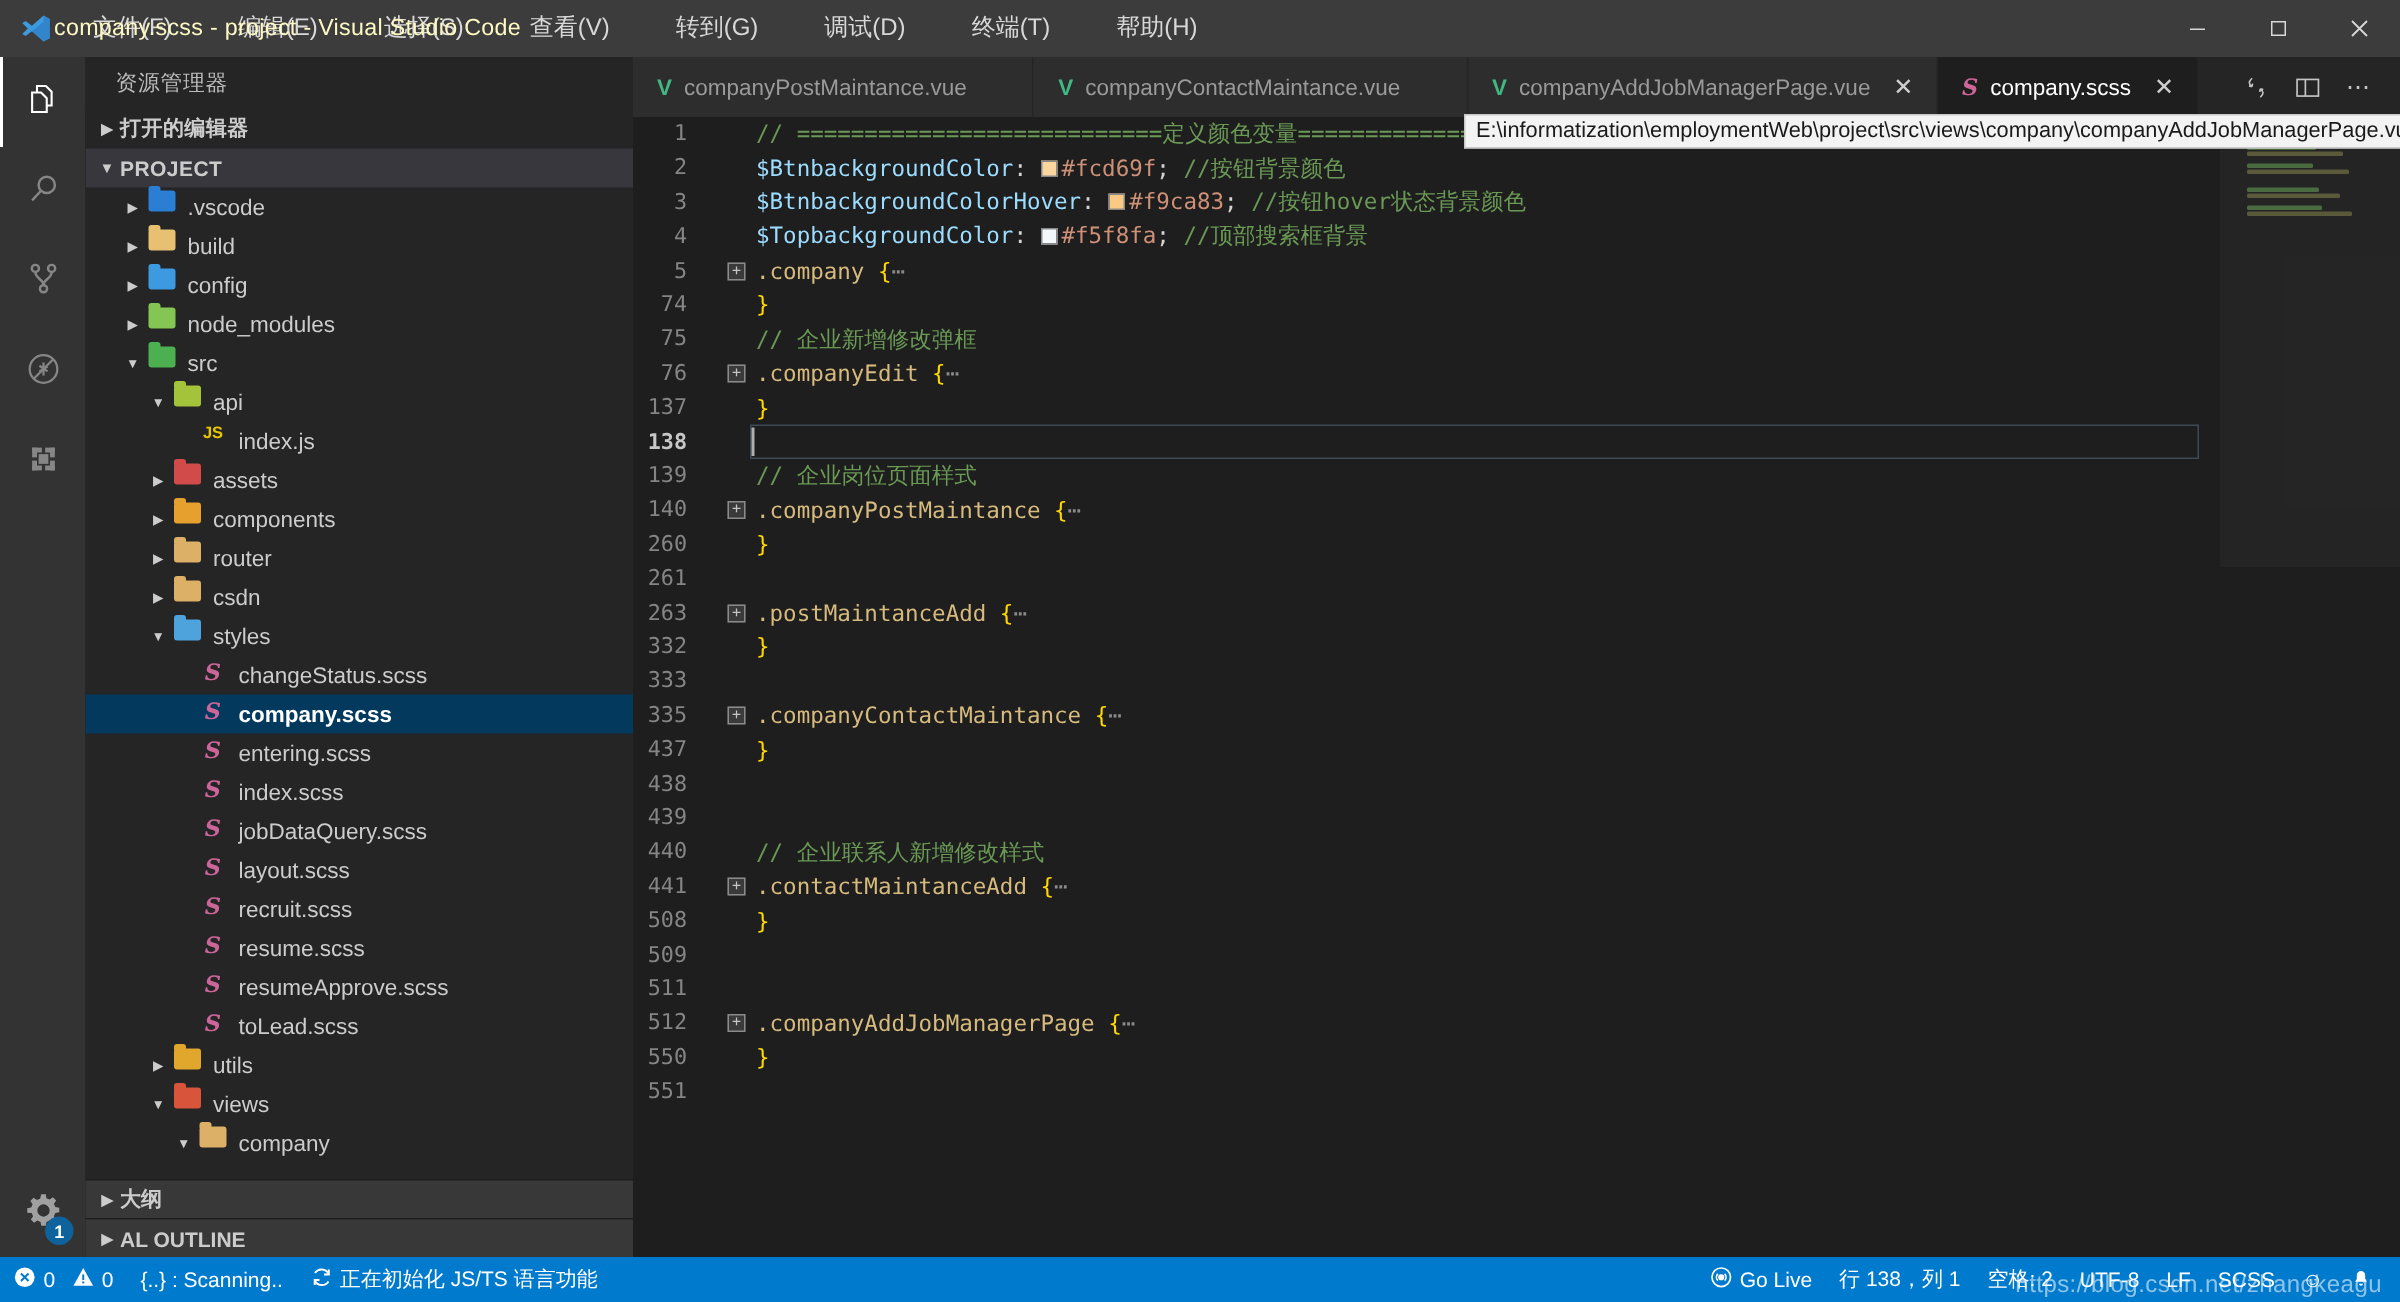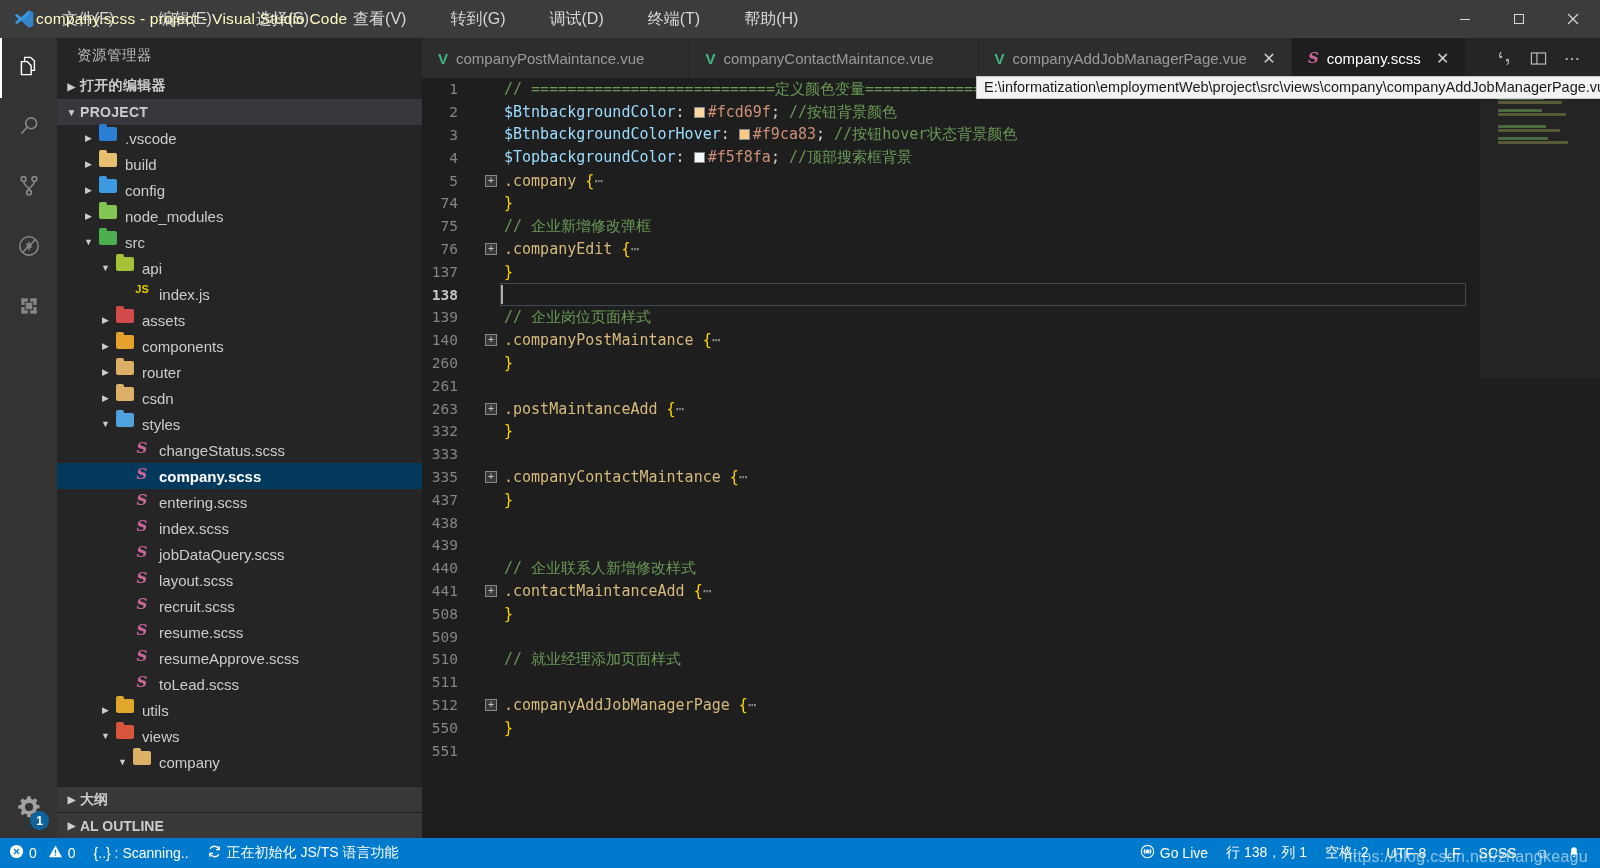--- a/index.html
+++ b/index.html
@@ -554,21 +554,20 @@
             <div class="cline"><span class="gutter">332</span><span class="fold-mark"></span><span class="ctext"><span class="c-brace">}</span></span></div>
             <div class="cline"><span class="gutter">333</span><span class="fold-mark"></span><span class="ctext"><span class="c-punc"></span></span></div>
             <div class="cline"><span class="gutter">335</span><span class="fold-mark"><span class="fold-box">+</span></span><span class="ctext"><span class="c-sel">.companyContactMaintance </span><span class="c-brace">{</span><span class="c-ellipsis">⋯</span></span></div>
             <div class="cline"><span class="gutter">437</span><span class="fold-mark"></span><span class="ctext"><span class="c-brace">}</span></span></div>
             <div class="cline"><span class="gutter">438</span><span class="fold-mark"></span><span class="ctext"><span class="c-punc"></span></span></div>
             <div class="cline"><span class="gutter">439</span><span class="fold-mark"></span><span class="ctext"><span class="c-punc"></span></span></div>
             <div class="cline"><span class="gutter">440</span><span class="fold-mark"></span><span class="ctext"><span class="c-comment">// 企业联系人新增修改样式</span></span></div>
             <div class="cline"><span class="gutter">441</span><span class="fold-mark"><span class="fold-box">+</span></span><span class="ctext"><span class="c-sel">.contactMaintanceAdd </span><span class="c-brace">{</span><span class="c-ellipsis">⋯</span></span></div>
             <div class="cline"><span class="gutter">508</span><span class="fold-mark"></span><span class="ctext"><span class="c-brace">}</span></span></div>
             <div class="cline"><span class="gutter">509</span><span class="fold-mark"></span><span class="ctext"><span class="c-punc"></span></span></div>
-            <div class="cline"><span class="gutter">510</span><span class="fold-mark"></span><span class="ctext"><span class="c-comment">// 就业经理添加页面样式</span></span></div>
             <div class="cline"><span class="gutter">511</span><span class="fold-mark"></span><span class="ctext"><span class="c-punc"></span></span></div>
             <div class="cline"><span class="gutter">512</span><span class="fold-mark"><span class="fold-box">+</span></span><span class="ctext"><span class="c-sel">.companyAddJobManagerPage </span><span class="c-brace">{</span><span class="c-ellipsis">⋯</span></span></div>
             <div class="cline"><span class="gutter">550</span><span class="fold-mark"></span><span class="ctext"><span class="c-brace">}</span></span></div>
             <div class="cline"><span class="gutter">551</span><span class="fold-mark"></span><span class="ctext"><span class="c-punc"></span></span></div>
           </div>
         <div class="minimap">
           <div class="mm-slider"></div>
           <div id="minimap-lines" style="position:relative;padding-top:10px;">
               <div class="mm-line" style="width: 52px; background: rgb(74, 107, 63);"></div>
               <div class="mm-line" style="width: 0px; background: transparent;"></div>

